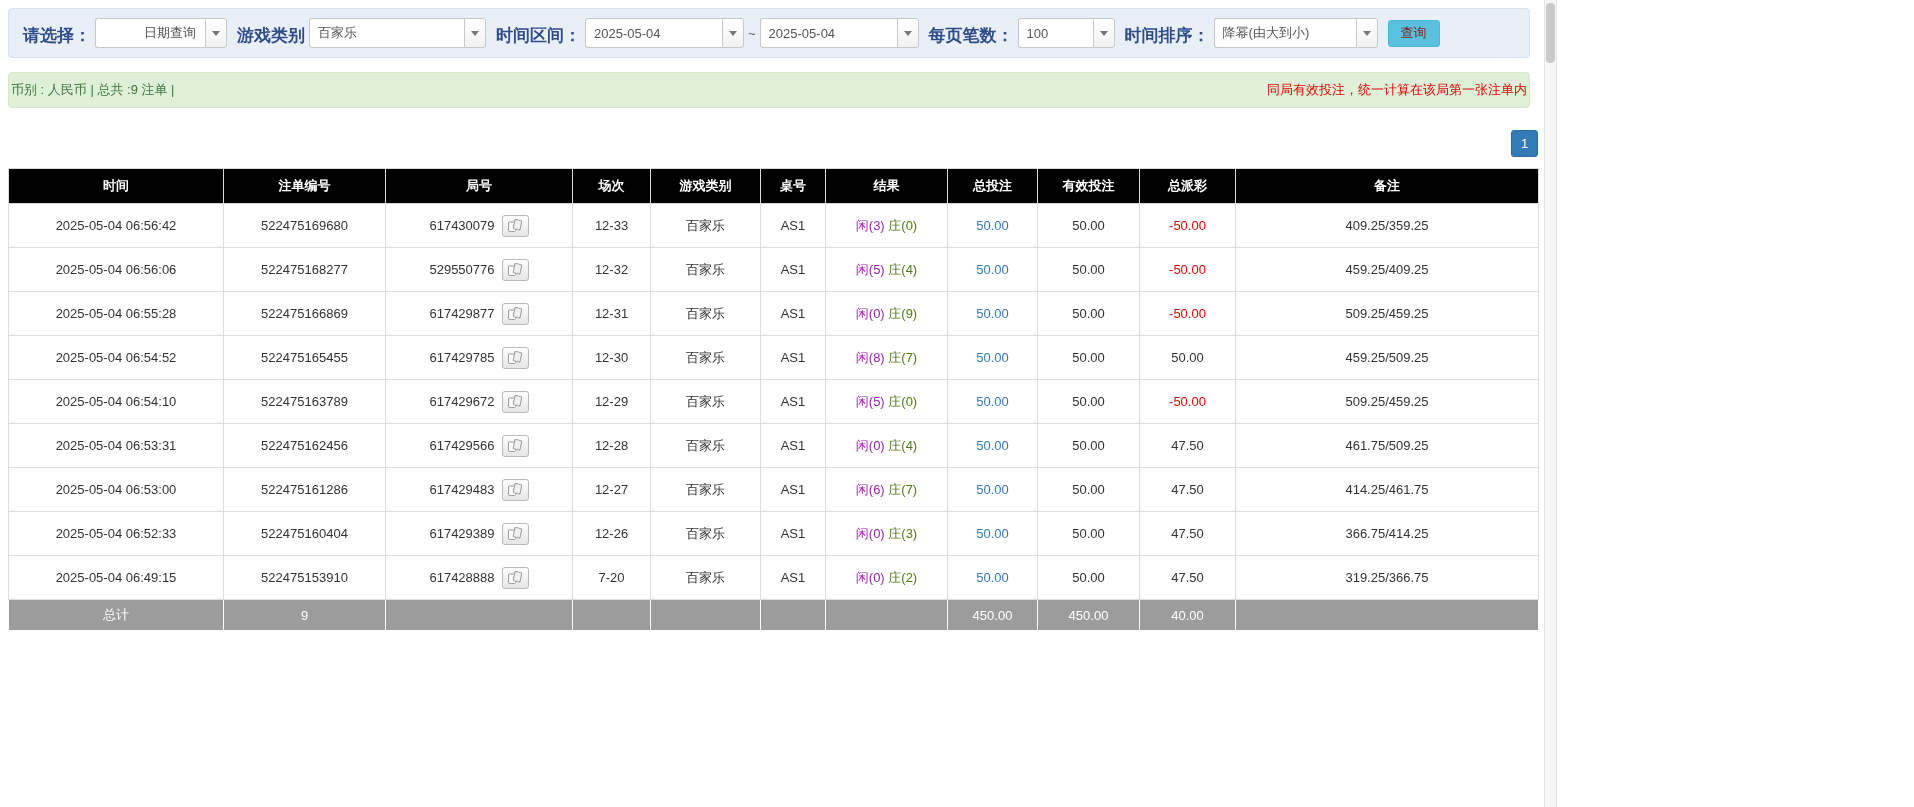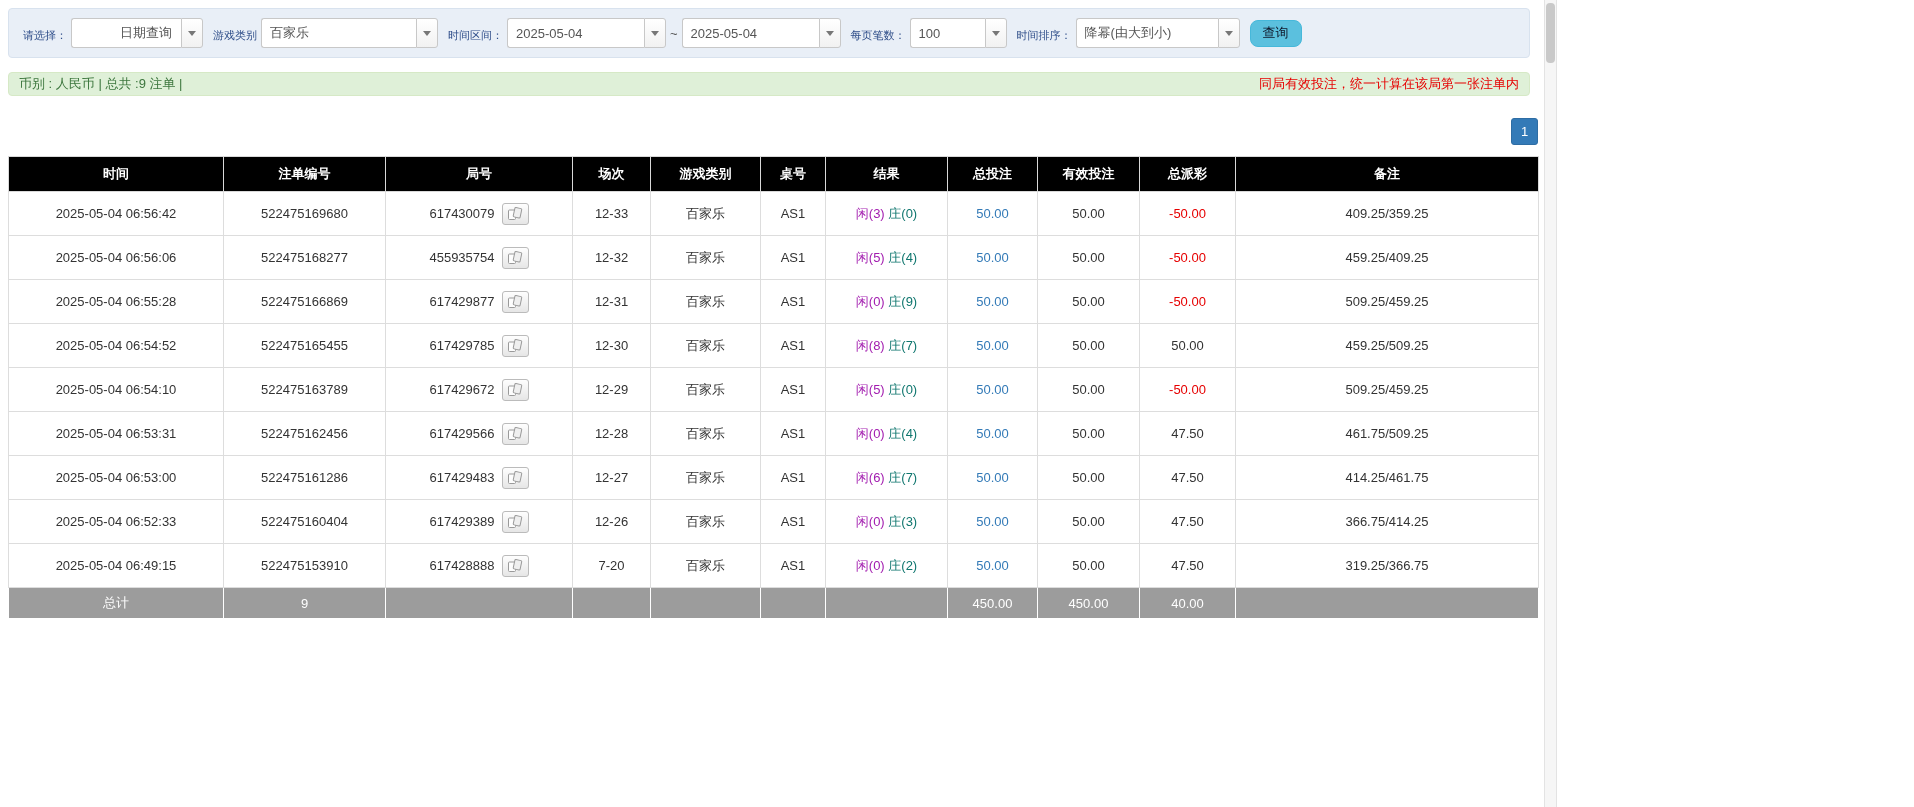--- a/index.html
+++ b/index.html
@@ -9,49 +9,49 @@
     font-family:"Liberation Sans","DejaVu Sans",sans-serif; font-size:13px; color:#333;
   }
   .content { width:1546px; padding:8px; }
 
   
   .filter-bar {
     background:#e9eff7; border:1px solid #d8e2ee; border-radius:4px;
     height:50px; display:flex; align-items:center; padding:0 10px;
     margin-bottom:14px; width:1522px;
   }
-  .flabel { color:#2e4d89; font-weight:normal; font-size:11px; margin:5px 4px 0 10px; white-space:nowrap; }
+  .flabel { color:#2e4d89; font-weight:bold; font-size:17px; margin:5px 4px 0 10px; white-space:nowrap; }
   .flabel:first-child { margin-left:4px; }
   .combo { display:inline-flex; align-items:stretch; height:30px; flex:0 0 auto; }
   .combo-value {
     background:#fff; border:1px solid #c8c8c8; border-right:none; border-radius:3px 0 0 3px;
     padding:0 8px; font-size:13px; color:#555; display:flex; align-items:center; white-space:nowrap;
   }
   .combo-btn {
     width:22px; background:linear-gradient(#ffffff,#f1f1f1); border:1px solid #c8c8c8;
     border-radius:0 3px 3px 0; display:flex; align-items:center; justify-content:center;
     padding:0; cursor:pointer;
   }
   .caret { width:0; height:0; border-left:4px solid transparent; border-right:4px solid transparent; border-top:5px solid #777; }
   .w-select  .combo-value { width:110px;padding-left:48px; }
   .w-game    .combo-value { width:155px; }
   .w-date    .combo-value { width:137px; }
   .w-perpage .combo-value { width:75px; }
   .w-sort    .combo-value { width:142px; }
   .tilde { color:#555; margin:0 4px; }
   .btn-query {
-    background:#5bc0de; border:1px solid #46b8da; color:#0f172a; font-size:13px;
-    padding:0 12px; height:27px; border-radius:8px; margin-left:10px; cursor:pointer;
+    background:#5bc0de; border:1px solid #46b8da; color:#7f1d1d; font-size:13px;
+    padding:0 12px; height:27px; border-radius:3px; margin-left:10px; cursor:pointer;
     font-family:inherit;
   }
 
   
   .info-bar {
     background:#dff0d8; border:1px solid #d6e9c6; border-radius:4px;
-    padding:0 10px; height:24px; display:flex; align-items:center; justify-content:space-between;
+    padding:0 2px; height:36px; display:flex; align-items:center; justify-content:space-between;
     margin-bottom:22px; width:1522px;
   }
   .info-left  { color:#3c763d; }
   .info-right { color:#e60000; }
 
   
   .pagination { display:flex; justify-content:flex-end; margin-bottom:11px; width:1530px; }
   .page-btn {
     min-width:27px; height:27px; background:#337ab7; color:#fff; border:1px solid #2e6da4;
     border-radius:3px; font-size:13px; cursor:pointer; font-family:inherit;
@@ -72,21 +72,21 @@
   .bet-table tr.summary td {
     background:#9c9c9c; color:#fff; border:1px solid #fff; height:31px;
   }
   .round { display:inline-flex; align-items:center; gap:7px; justify-content:center; }
   .round-btn {
     background:linear-gradient(#fefefe,#e6e6e6); border:1px solid #bbb; border-radius:3px;
     width:27px; height:22px; display:inline-flex; align-items:center; justify-content:center;
     cursor:pointer; padding:0;
   }
   .player { color:#a21caf; }
-  .banker { color:#0f766e; }
+  .banker { color:#4d7c0f; }
   .bet-link { color:#337ab7; cursor:pointer; }
   .neg { color:#e60000; }
 
   
   .v-scrollbar {
     position:absolute; left:1544px; top:0; width:13px; height:807px;
     background:#f6f6f6; border-left:1px solid #e3e3e3; border-right:1px solid #e3e3e3;
   }
   .v-thumb { width:9px; margin:3px auto 0; height:60px; background:#c9c9c9; border-radius:4px; }
 </style>
@@ -203,21 +203,21 @@
           <td><span class="player">闲(3)</span> <span class="banker">庄(0)</span></td>
           <td><span class="bet-link">50.00</span></td>
           <td>50.00</td>
           <td><span class="neg">-50.00</span></td>
           <td>409.25/359.25</td>
         </tr>
         <tr>
           <td>2025-05-04 06:56:06</td>
           <td>522475168277</td>
           <td><span class="round">
-              <span>455935754</span>
+              <span>529550776</span>
               <button class="round-btn">
                 <svg width="16" height="14" viewBox="0 0 16 14">
                   <rect x="1.5" y="3" width="7" height="9.5" rx="1" fill="#fdfdfd" stroke="#9a9a9a"></rect>
                   <rect x="7" y="1" width="7" height="9.5" rx="1" fill="#efefef" stroke="#9a9a9a" transform="rotate(12 10.5 5.7)"></rect>
                 </svg>
               </button>
             </span></td>
           <td>12-32</td>
           <td>百家乐</td>
           <td>AS1</td>

